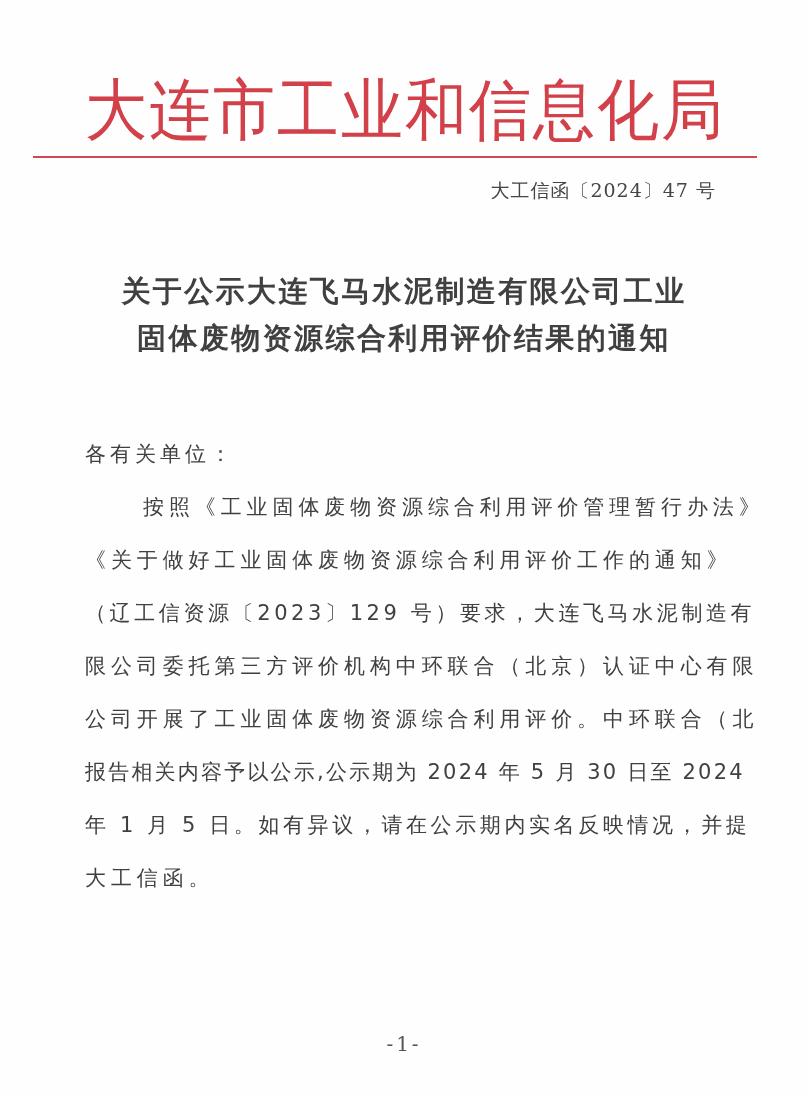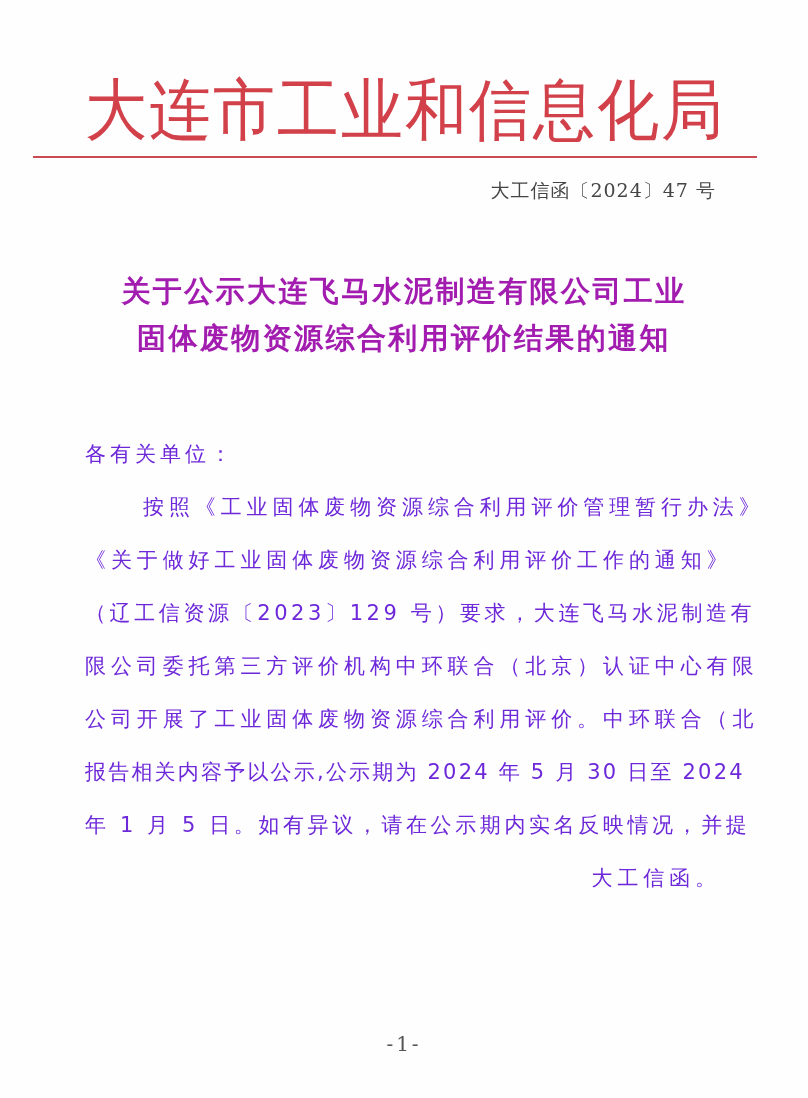--- a/index.html
+++ b/index.html
@@ -69,51 +69,50 @@
 
     
     .title {
       position: absolute;
       left: 0;
       width: 808px;
       top: 268px;
       text-align: center;
       font-family: "DejaVu Serif", "Liberation Serif", serif;
       font-weight: bold;
-      color: #a21caf;
+      color: #404040;
       font-size: 29px;
       line-height: 47px;
       letter-spacing: 2.4px;
     }
     .title .line {
       display: block;
       white-space: nowrap;
     }
 
     
     .body {
       position: absolute;
       left: 85px;
       top: 428px;
       width: 636px;
       font-family: "DejaVu Sans", "Liberation Sans", sans-serif;
       font-size: 21px;
       line-height: 53px;
-      color: #6d28d9;
+      color: #404040;
     }
     .body .salutation {
       display: block;
       letter-spacing: 4px;
       white-space: nowrap;
     }
     .body .para-line {
       display: block;
       white-space: nowrap;
       letter-spacing: 4.9px;
-      text-align: right;
     }
     .body .para-line.indent {
       padding-left: 58px;
     }
     .body .tight { letter-spacing: 3.6px; }
     .body .tight2 { letter-spacing: 2.2px; }
 
     .page-number {
       position: absolute;
       left: 0;

